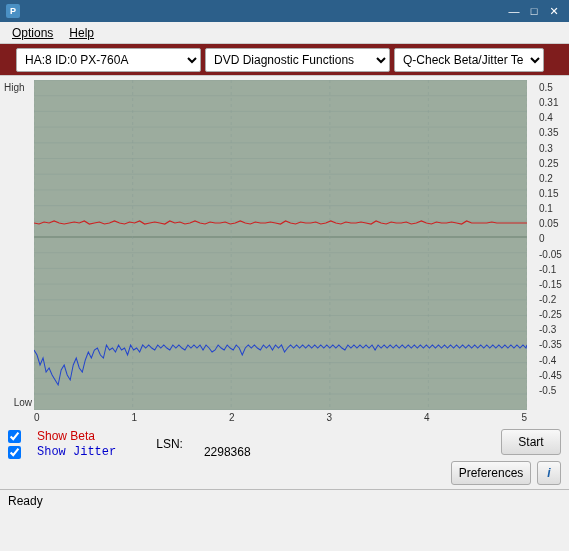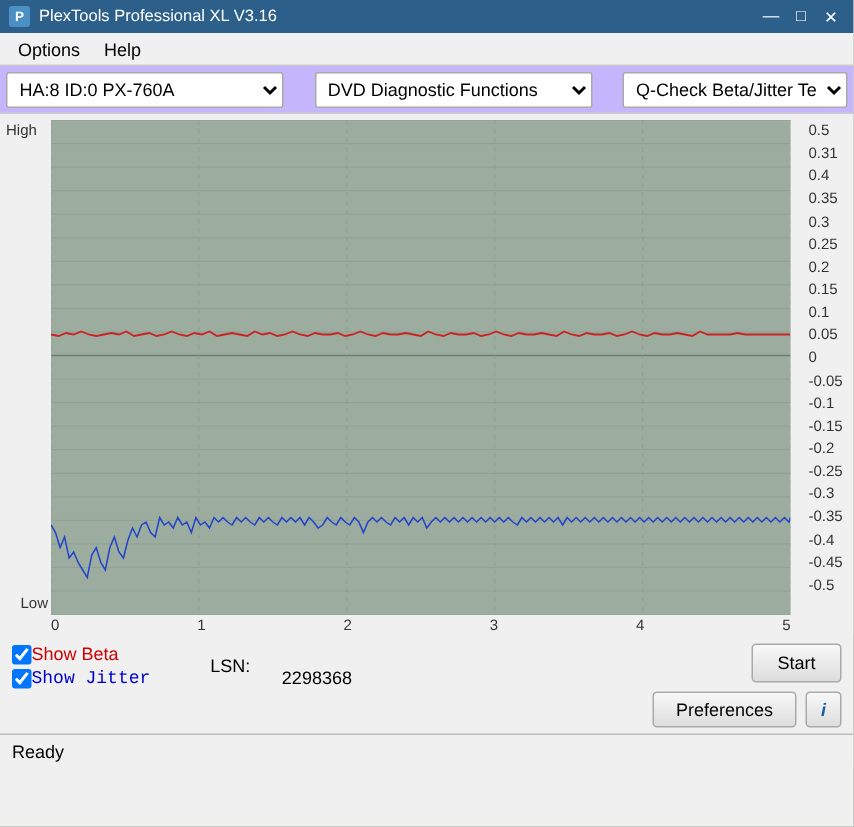--- a/index.html
+++ b/index.html
@@ -54,37 +54,37 @@
     }
 
     
     .menu-bar {
       background: #f0f0f0;
       height: 22px;
       display: flex;
       align-items: center;
       padding: 0 4px;
       border-bottom: 1px solid #ccc;
+      text-decoration: underline;
     }
     .menu-item {
       padding: 2px 8px;
       cursor: pointer;
       border-radius: 2px;
     }
 
     
     .toolbar {
-      background: #c4b5fd;
+      background: #7f1d1d;
       height: 32px;
       display: flex;
       align-items: center;
-      padding: 2px 4px;
+      padding: 2px 16px;
       gap: 4px;
       border-bottom: 1px solid #ccc;
-      justify-content: space-between;
     }
     .toolbar select {
       height: 24px;
       font-size: 12px;
       background: white;
       border: 1px solid #aaa;
       border-radius: 2px;
       padding: 0 4px;
       cursor: pointer;
     }
@@ -174,21 +174,21 @@
       justify-content: space-between;
     }
     .checkboxes {
       display: flex;
       flex-direction: column;
       gap: 2px;
     }
     .checkbox-row {
       display: flex;
       align-items: center;
-      gap: 0;
+      gap: 16px;
     }
     .checkbox-row input[type="checkbox"] {
       width: 13px; height: 13px;
       cursor: pointer;
     }
     .checkbox-label {
       font-size: 12px;
       color: #000;
     }
     .beta-label { color: #cc0000; }
@@ -223,21 +223,21 @@
 
     .bottom-row2 {
       display: flex;
       flex-direction: row;
       align-items: center;
       justify-content: flex-end;
       gap: 6px;
       margin-top: 2px;
     }
     .pref-btn {
-      width: 96px;
+      width: 80px;
       height: 24px;
       background: linear-gradient(to bottom, #f8f8f8, #ddd);
       border: 1px solid #aaa;
       border-radius: 3px;
       font-size: 12px;
       cursor: pointer;
     }
     .info-btn {
       width: 24px;
       height: 24px;
@@ -279,21 +279,20 @@
     }
   </style>
 </head>
 <body>
 
 <div class="title-bar">
   <div class="title-bar-left">
     <div class="title-icon">
         <span>P</span>
       </div>
-    <span>PlexTools Professional XL V3.16</span>
   </div>
   <div class="title-bar-controls">
     <button class="title-btn">—</button>
     <button class="title-btn">□</button>
     <button class="title-btn close">✕</button>
   </div>
 </div>
 
 <div class="menu-bar">
   <div class="menu-item">Options</div>

